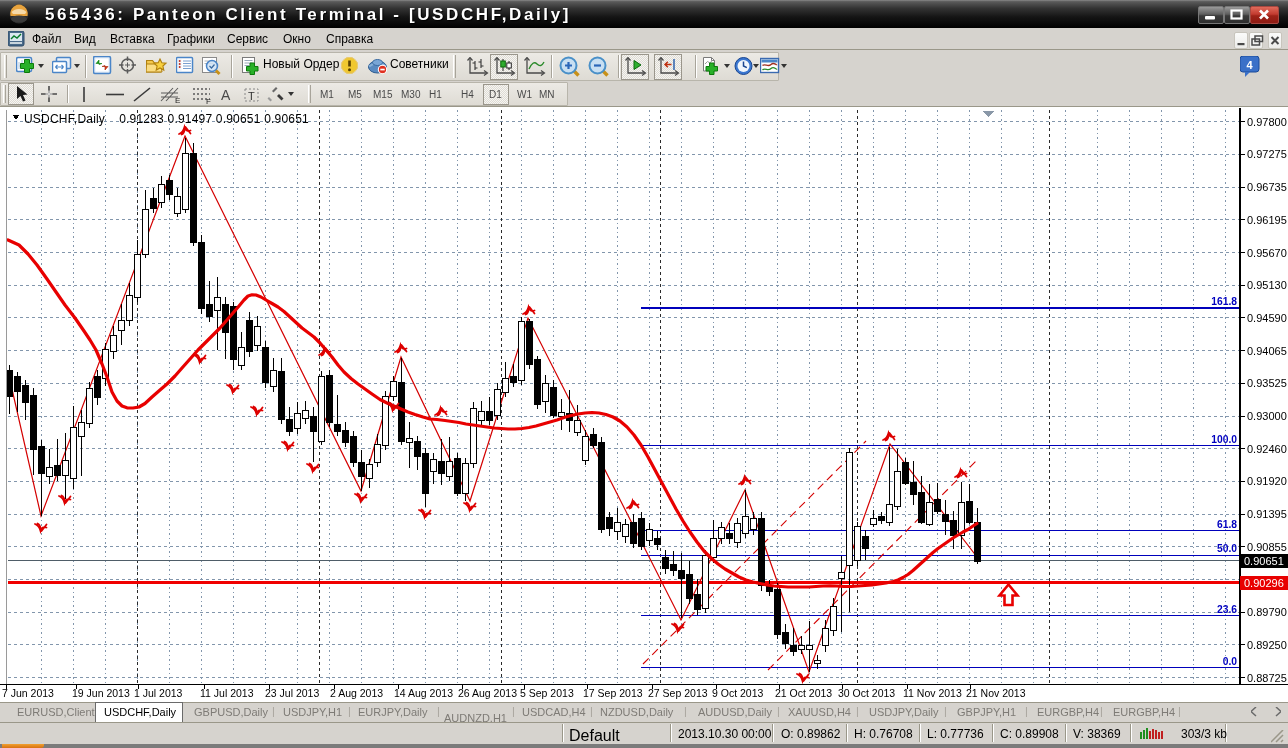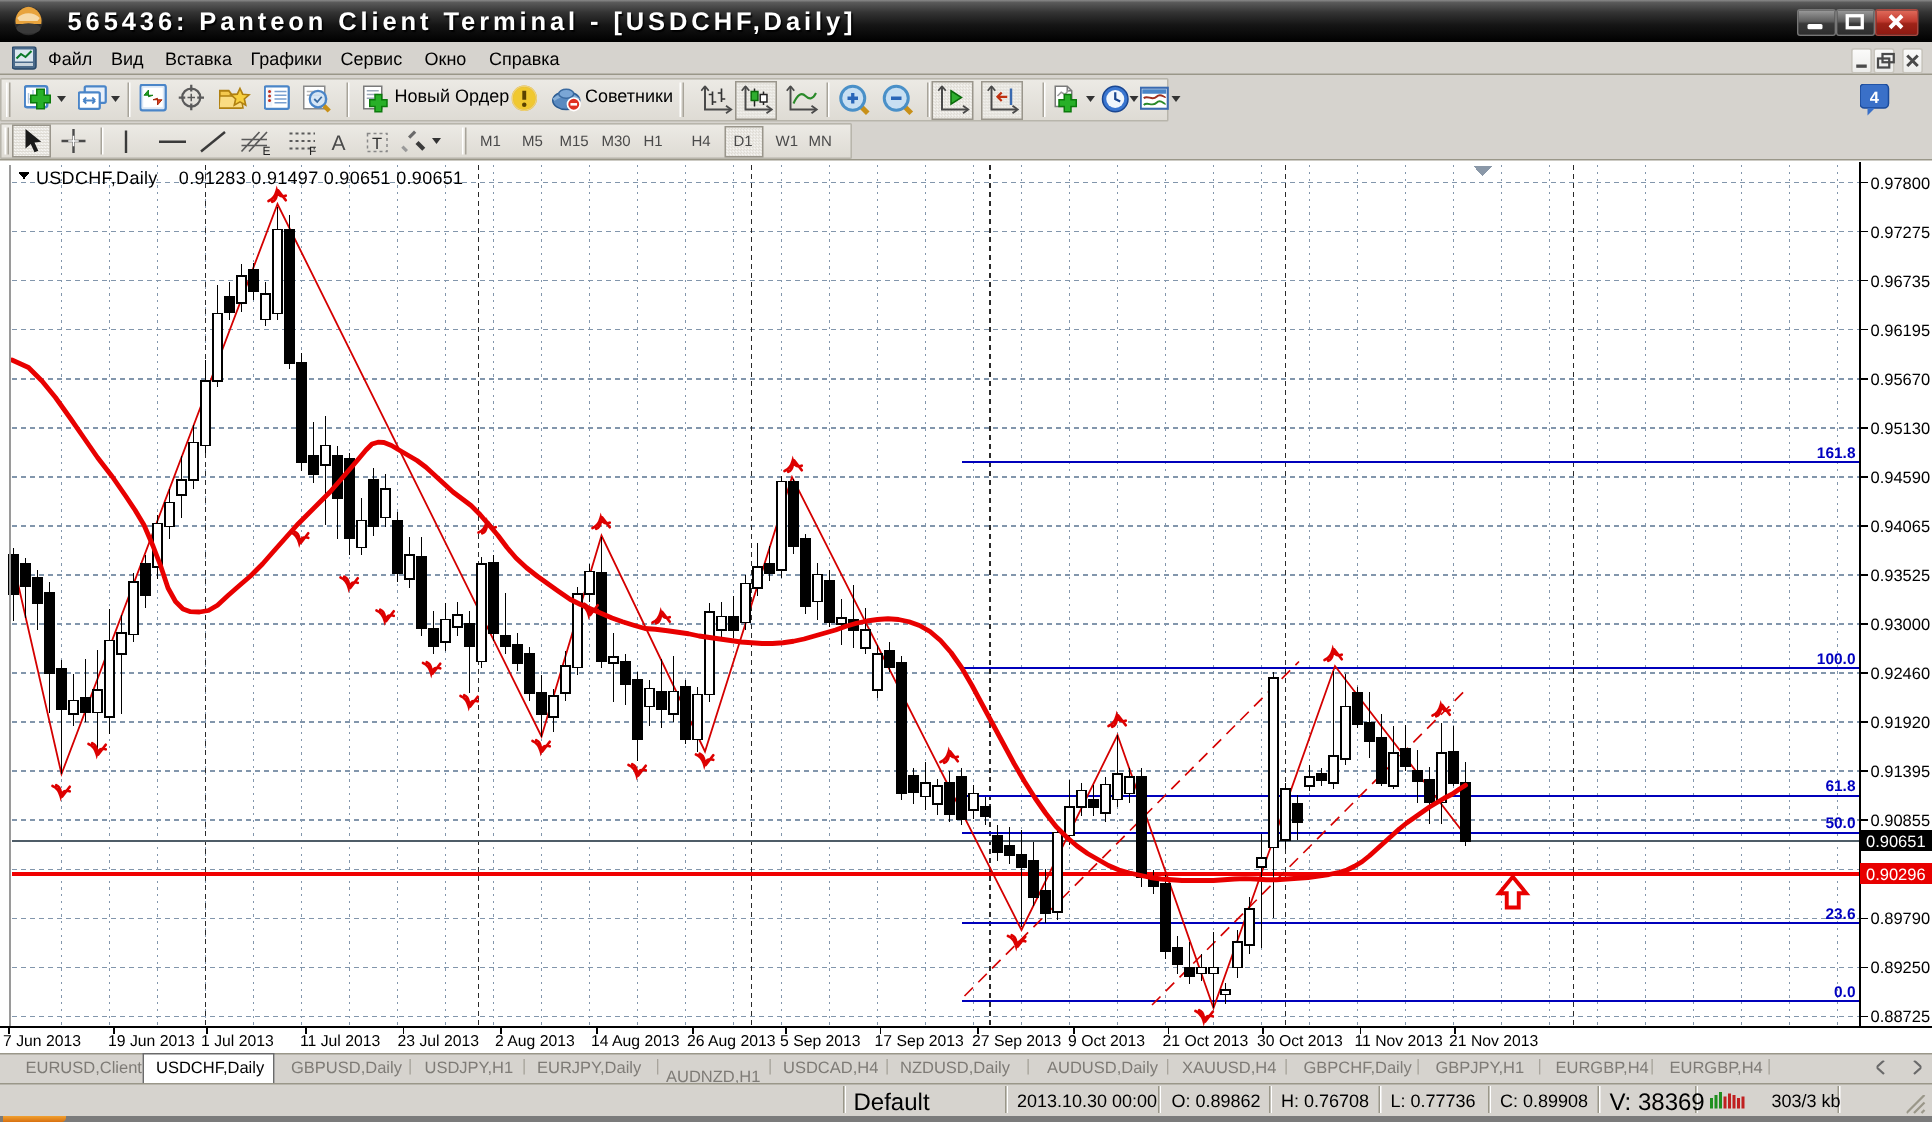--- a/index.html
+++ b/index.html
@@ -563,21 +563,21 @@
 <div class="abs tab" style="left:104px;top:706px;color:#000;z-index:4">USDCHF,Daily</div>
 <div class="abs tab" style="left:17px;top:706px">EURUSD,Client</div>
 <div class="abs tab" style="left:194px;top:706px">GBPUSD,Daily</div>
 <div class="abs tab" style="left:283px;top:706px">USDJPY,H1</div>
 <div class="abs tab" style="left:358px;top:706px">EURJPY,Daily</div>
 <div class="abs tab" style="left:444px;top:712px">AUDNZD,H1</div>
 <div class="abs tab" style="left:522px;top:706px">USDCAD,H4</div>
 <div class="abs tab" style="left:600px;top:706px">NZDUSD,Daily</div>
 <div class="abs tab" style="left:698px;top:706px">AUDUSD,Daily</div>
 <div class="abs tab" style="left:788px;top:706px">XAUUSD,H4</div>
-<div class="abs tab" style="left:869px;top:706px">GBPCHF,Daily</div>
+<div class="abs tab" style="left:869px;top:706px">USDJPY,Daily</div>
 <div class="abs tab" style="left:957px;top:706px">GBPJPY,H1</div>
 <div class="abs tab" style="left:1037px;top:706px">EURGBP,H4</div>
 <div class="abs tab" style="left:1113px;top:706px">EURGBP,H4</div>
 <div class="abs tab" style="left:272px;top:705px;color:#a8a49c">|</div>
 <div class="abs tab" style="left:348px;top:705px;color:#a8a49c">|</div>
 <div class="abs tab" style="left:437px;top:705px;color:#a8a49c">|</div>
 <div class="abs tab" style="left:512px;top:705px;color:#a8a49c">|</div>
 <div class="abs tab" style="left:590px;top:705px;color:#a8a49c">|</div>
 <div class="abs tab" style="left:684px;top:705px;color:#a8a49c">|</div>
 <div class="abs tab" style="left:777px;top:705px;color:#a8a49c">|</div>
@@ -599,21 +599,21 @@
 <div class="abs ssep" style="left:992px"></div>
 <div class="abs ssep" style="left:1065px"></div>
 <div class="abs ssep" style="left:1130px"></div>
 <div class="abs ssep" style="left:1225px"></div>
 <div class="abs" style="left:569px;top:727px;font-size:16px">Default</div>
 <div class="abs" style="left:678px;top:727px;font-size:12px">2013.10.30 00:00</div>
 <div class="abs" style="left:781px;top:727px;font-size:12px">O: 0.89862</div>
 <div class="abs" style="left:854px;top:727px;font-size:12px">H: 0.76708</div>
 <div class="abs" style="left:927px;top:727px;font-size:12px">L: 0.77736</div>
 <div class="abs" style="left:1000px;top:727px;font-size:12px">C: 0.89908</div>
-<div class="abs" style="left:1073px;top:727px;font-size:16px">V: 38369</div>
+<div class="abs" style="left:1073px;top:727px;font-size:12px">V: 38369</div>
 <div class="abs" style="left:1181px;top:727px;font-size:12px">303/3 kb</div>
 <svg class="abs" style="left:1140px;top:727px" width="26" height="13">
     <rect x="0" y="5" width="2" height="7" fill="#1f8f1f"></rect>
     <rect x="3" y="3" width="2" height="9" fill="#1f8f1f"></rect>
     <rect x="6" y="1" width="2" height="11" fill="#1f8f1f"></rect>
     <rect x="9" y="4" width="2" height="8" fill="#c02020"></rect>
     <rect x="12" y="2" width="2" height="10" fill="#c02020"></rect>
     <rect x="15" y="3" width="2" height="9" fill="#c02020"></rect>
     <rect x="18" y="5" width="2" height="7" fill="#c02020"></rect>
     <rect x="21" y="4" width="2" height="8" fill="#c02020"></rect>

